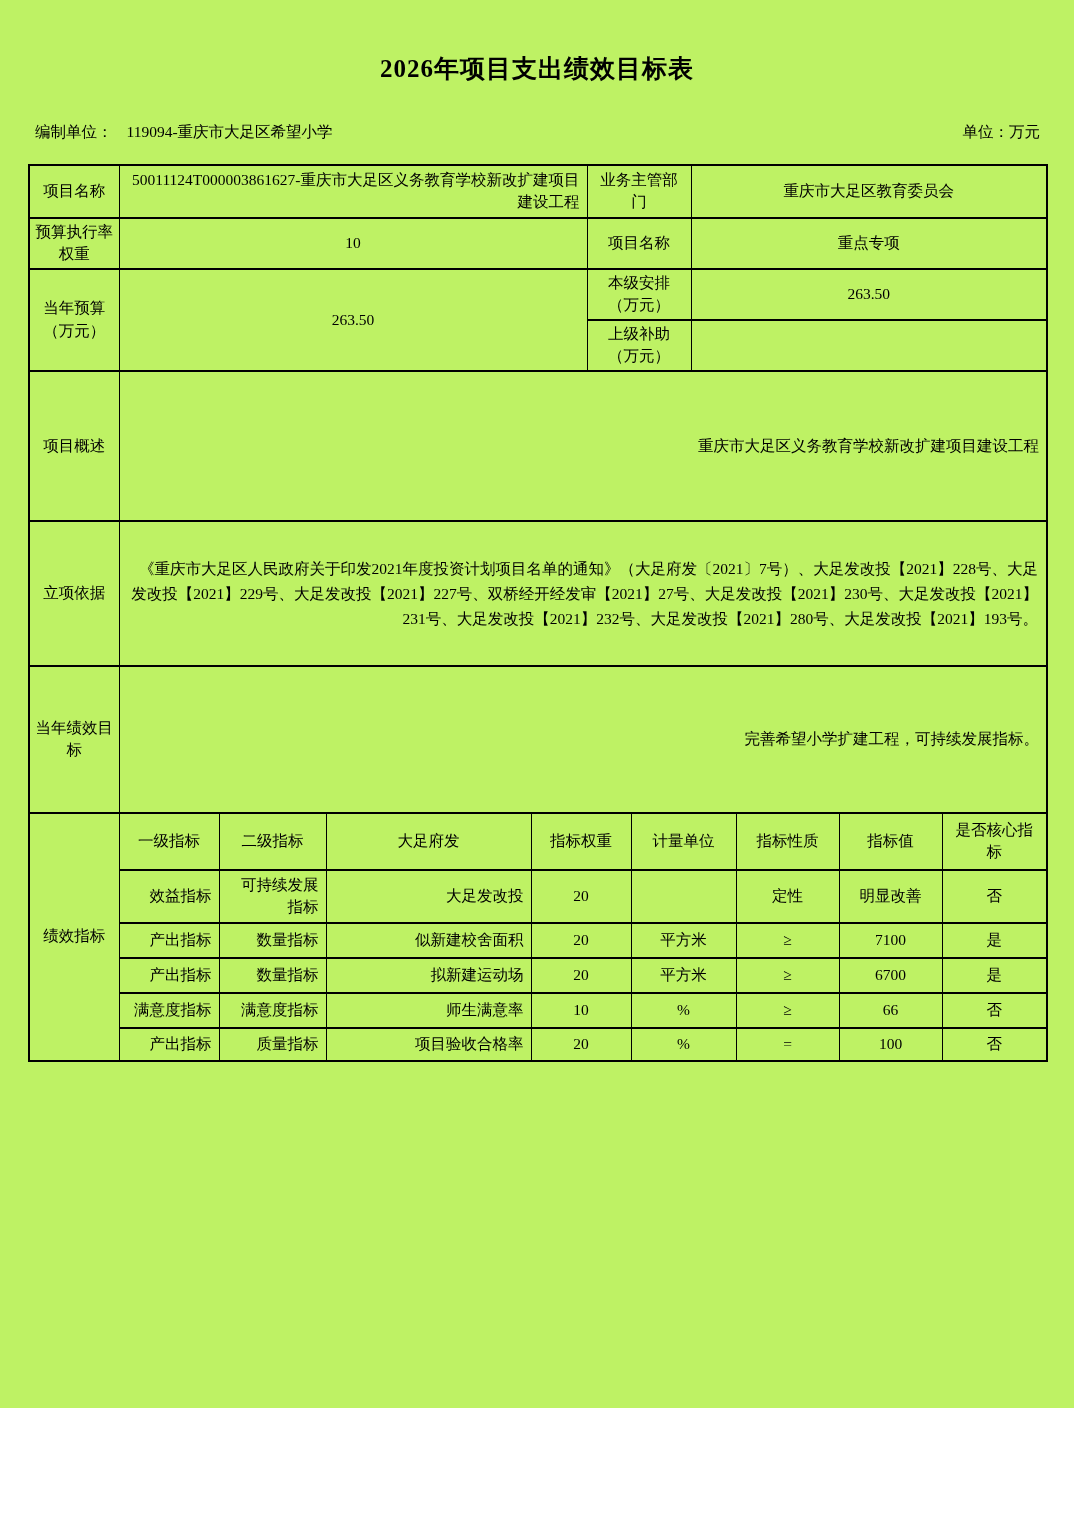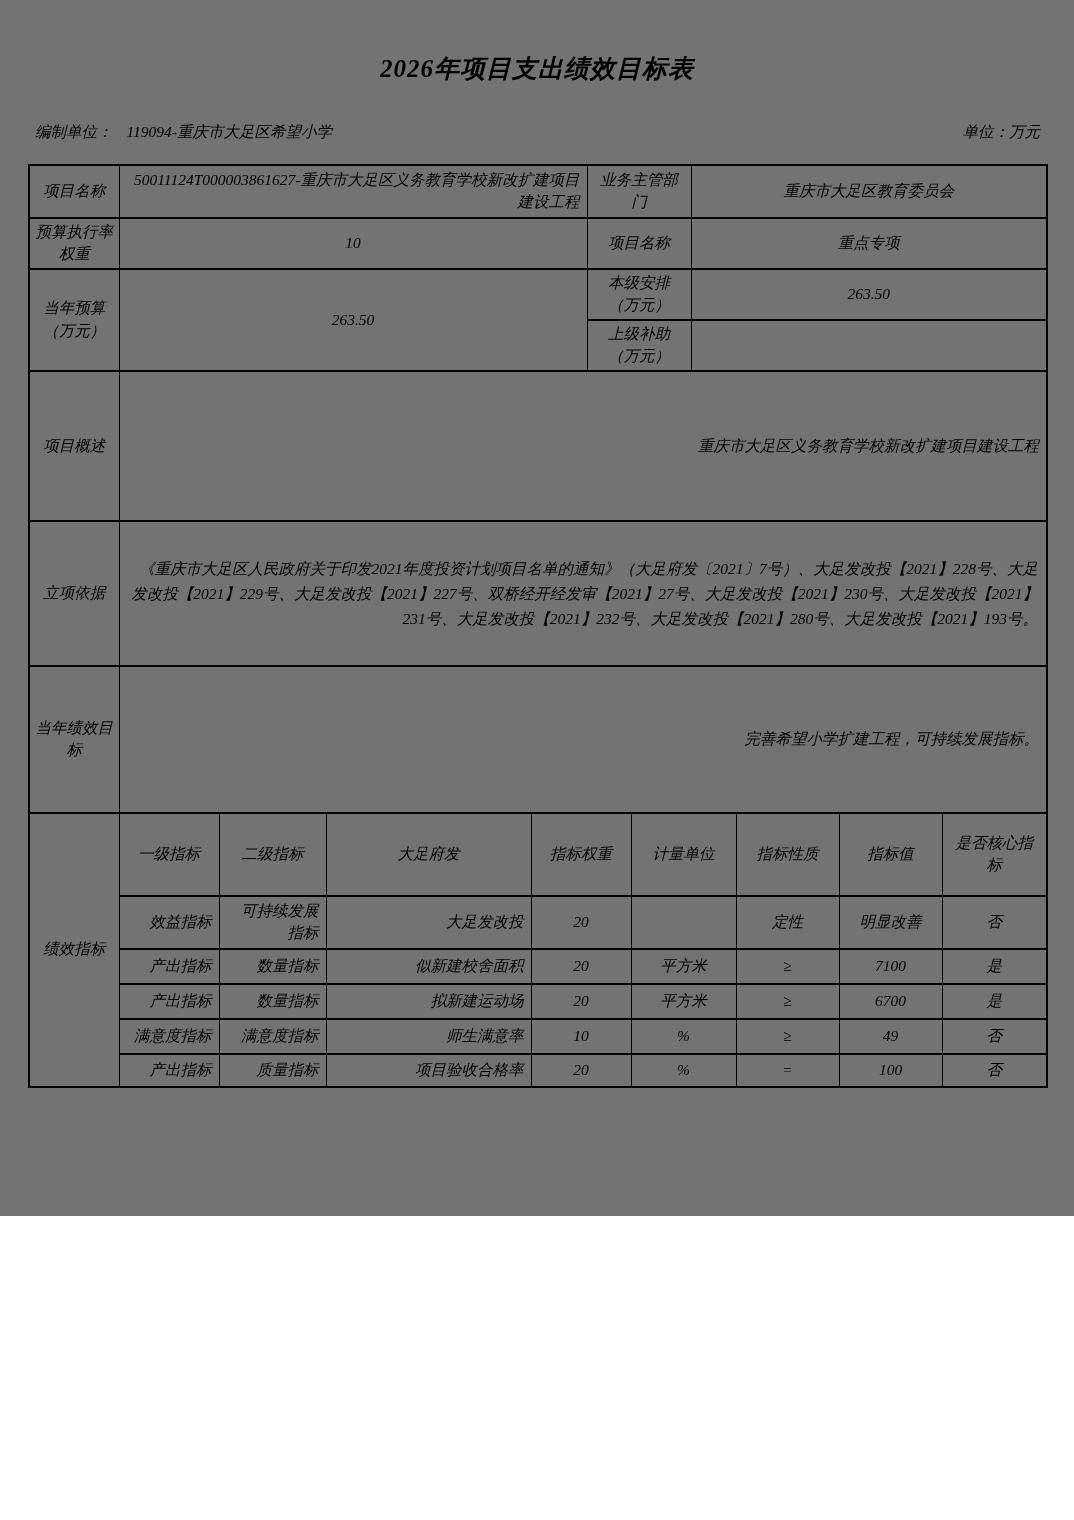--- a/index.html
+++ b/index.html
@@ -1,24 +1,23 @@
 <!DOCTYPE html>
 <html><head>
 <meta charset="utf-8">
 <style>
   html, body { margin: 0; padding: 0; background: #fff; }
   .page {
     position: relative;
     width: 1074px;
-    height: 1216px;
-    background: #737373;
+    height: 1408px;
+    background: #bef264;
     color: #000;
     font-family: "Liberation Serif", "DejaVu Serif", serif;
     overflow: hidden;
-    font-style: italic;
   }
   .title {
     margin: 0;
     padding-top: 52px;
     text-align: center;
     font-size: 25px;
     font-weight: bold;
     line-height: 34px;
     letter-spacing: 1px;
   }
@@ -50,21 +49,21 @@
     font-size: 15.5px;
     line-height: 1.45;
     padding: 2px 5px;
     text-align: center;
     vertical-align: middle;
     word-break: break-all;
     overflow: hidden;
   }
   .tbl td.lbl        { text-align: center; }
   .tbl td.lbl-narrow { padding: 2px 12px; }
-  .tbl td.lbl-wide   { padding: 18px 10px; }
+  .tbl td.lbl-wide   { padding: 5px 10px; }
   .tbl td.val-left   { text-align: right; padding: 3px 7px; }
   .tbl td.basis-cell { text-align: right; padding: 4px 8px; line-height: 1.62; }
 </style>
 </head>
 <body>
 
 <div class="page">
 
   <h1 class="title">2026年项目支出绩效目标表</h1>
 
@@ -174,21 +173,21 @@
         <td>6700</td>
         <td>是</td>
       </tr>
       <tr style="height:35px">
         <td class="val-left">满意度指标</td>
         <td class="val-left">满意度指标</td>
         <td class="val-left">师生满意率</td>
         <td>10</td>
         <td>%</td>
         <td>≥</td>
-        <td>49</td>
+        <td>66</td>
         <td>否</td>
       </tr>
       <tr style="height:33px">
         <td class="val-left">产出指标</td>
         <td class="val-left">质量指标</td>
         <td class="val-left">项目验收合格率</td>
         <td>20</td>
         <td>%</td>
         <td>=</td>
         <td>100</td>

